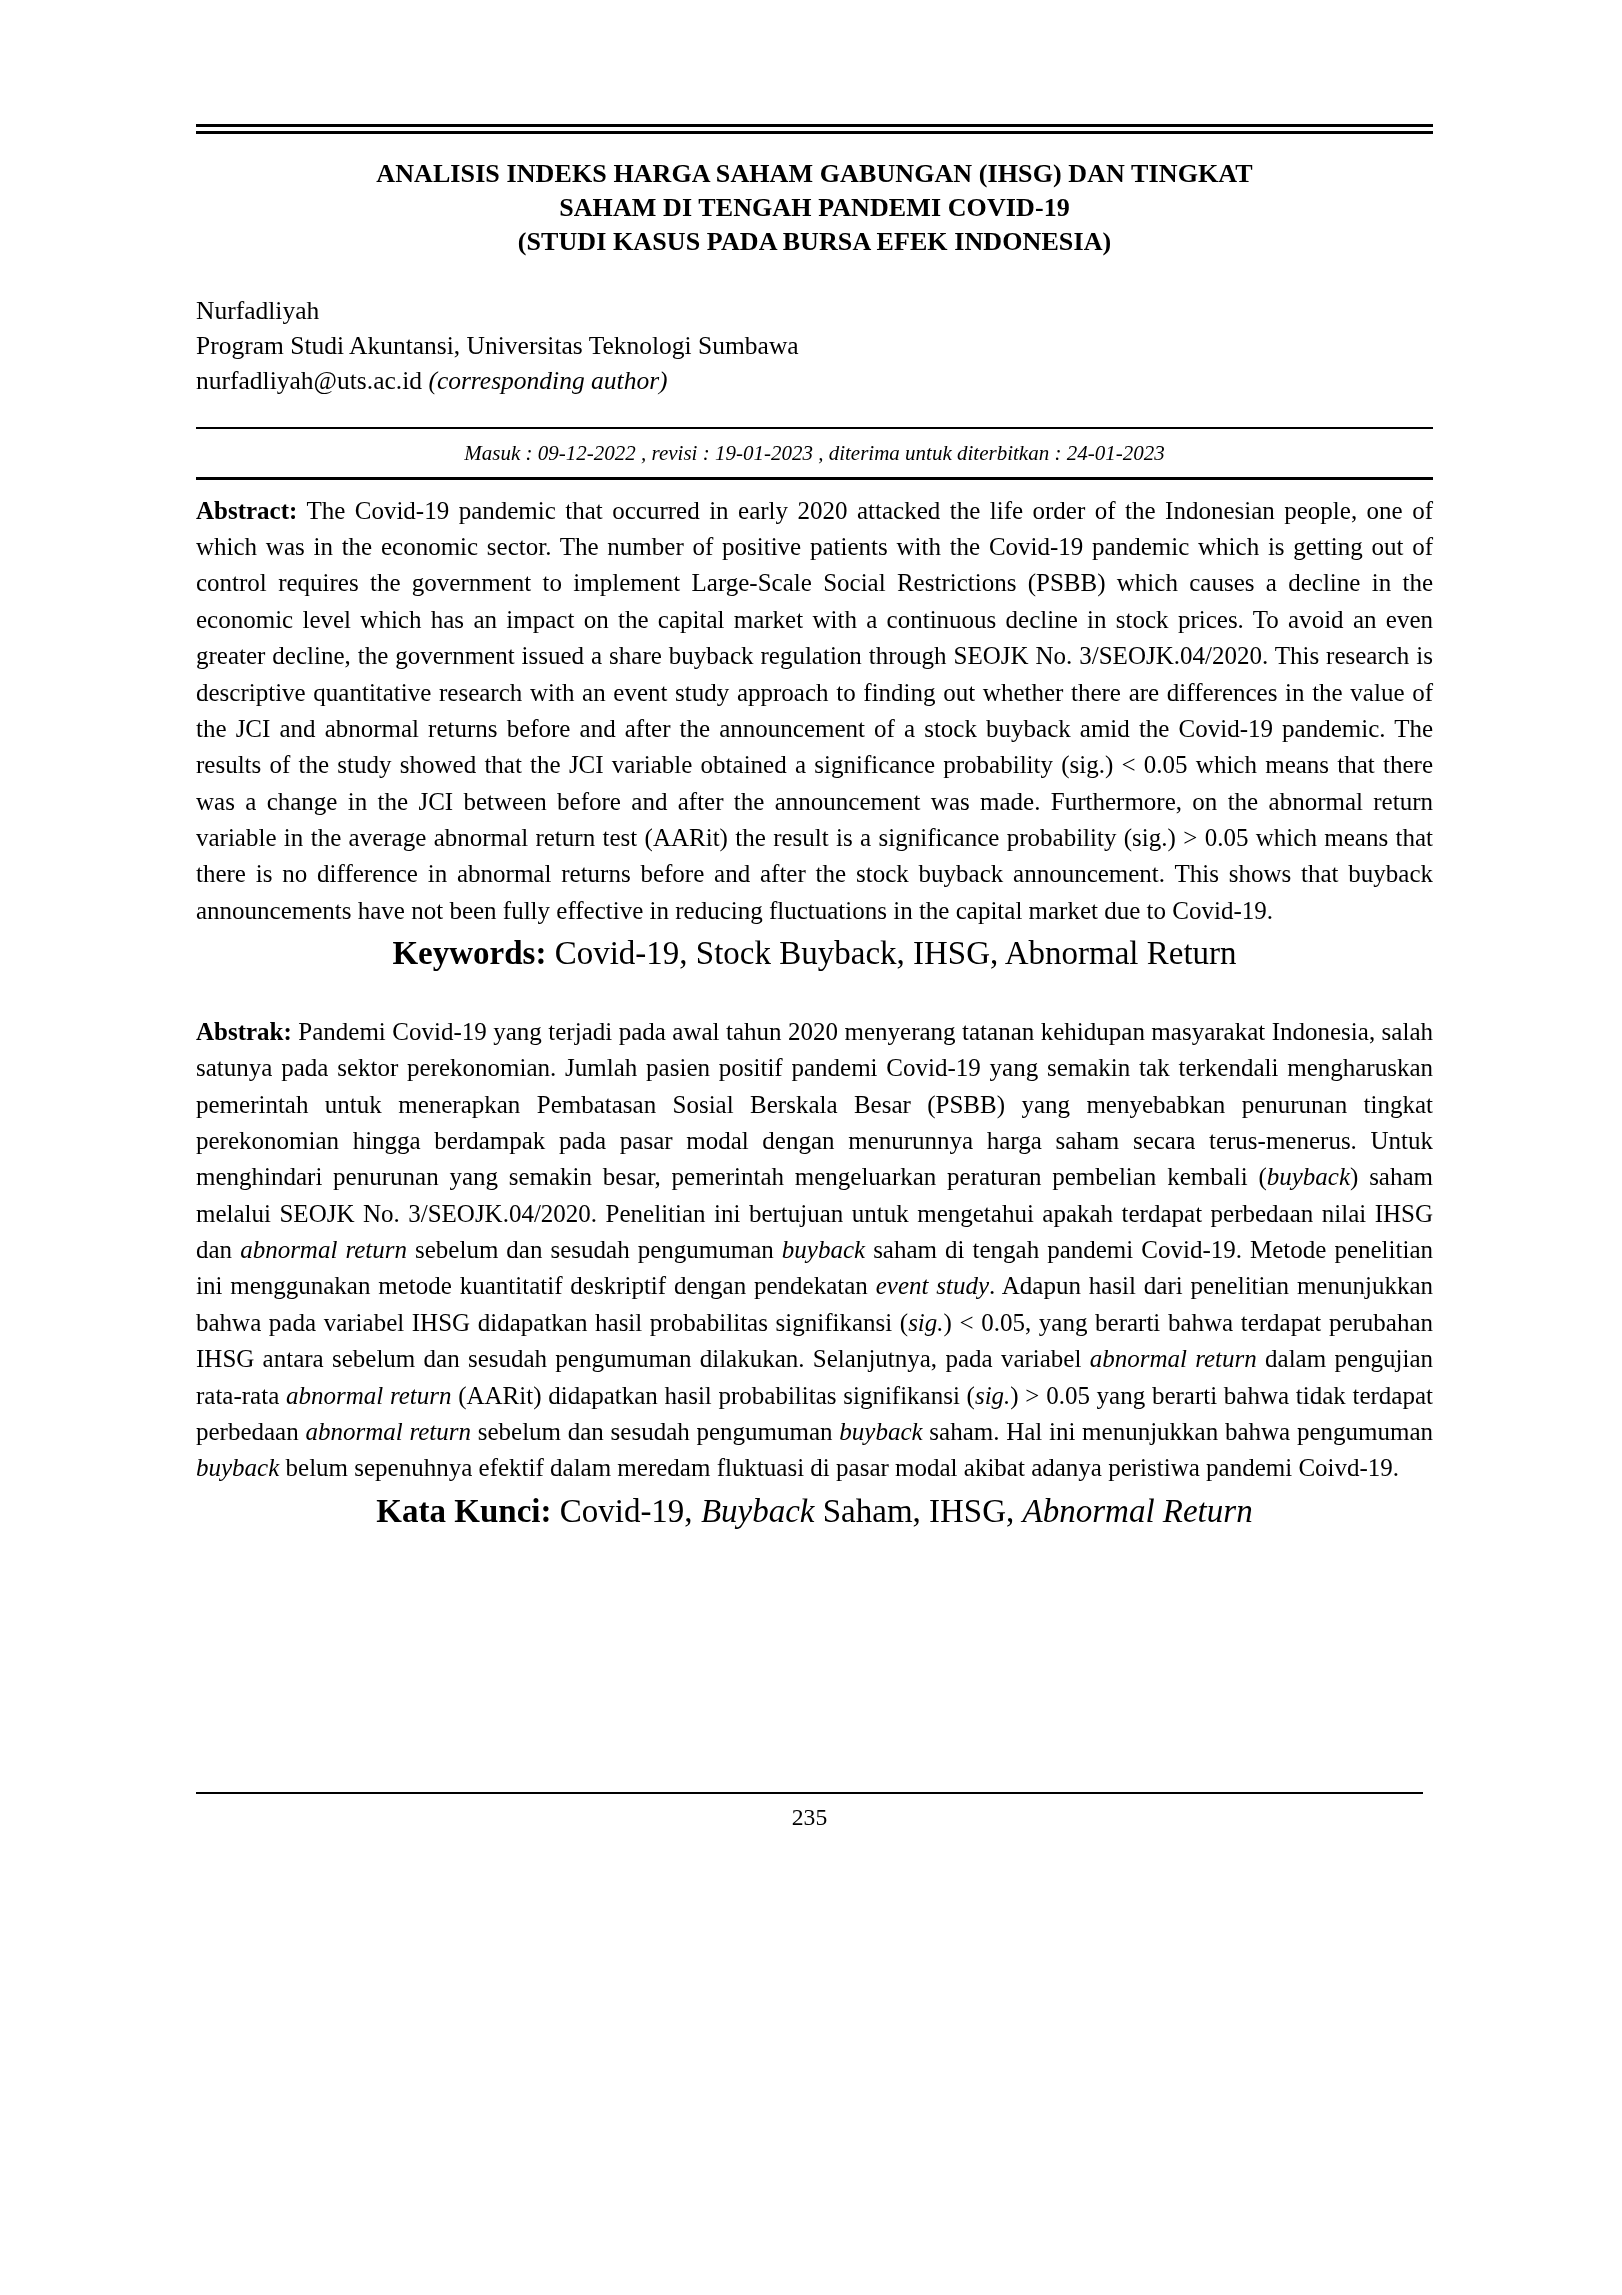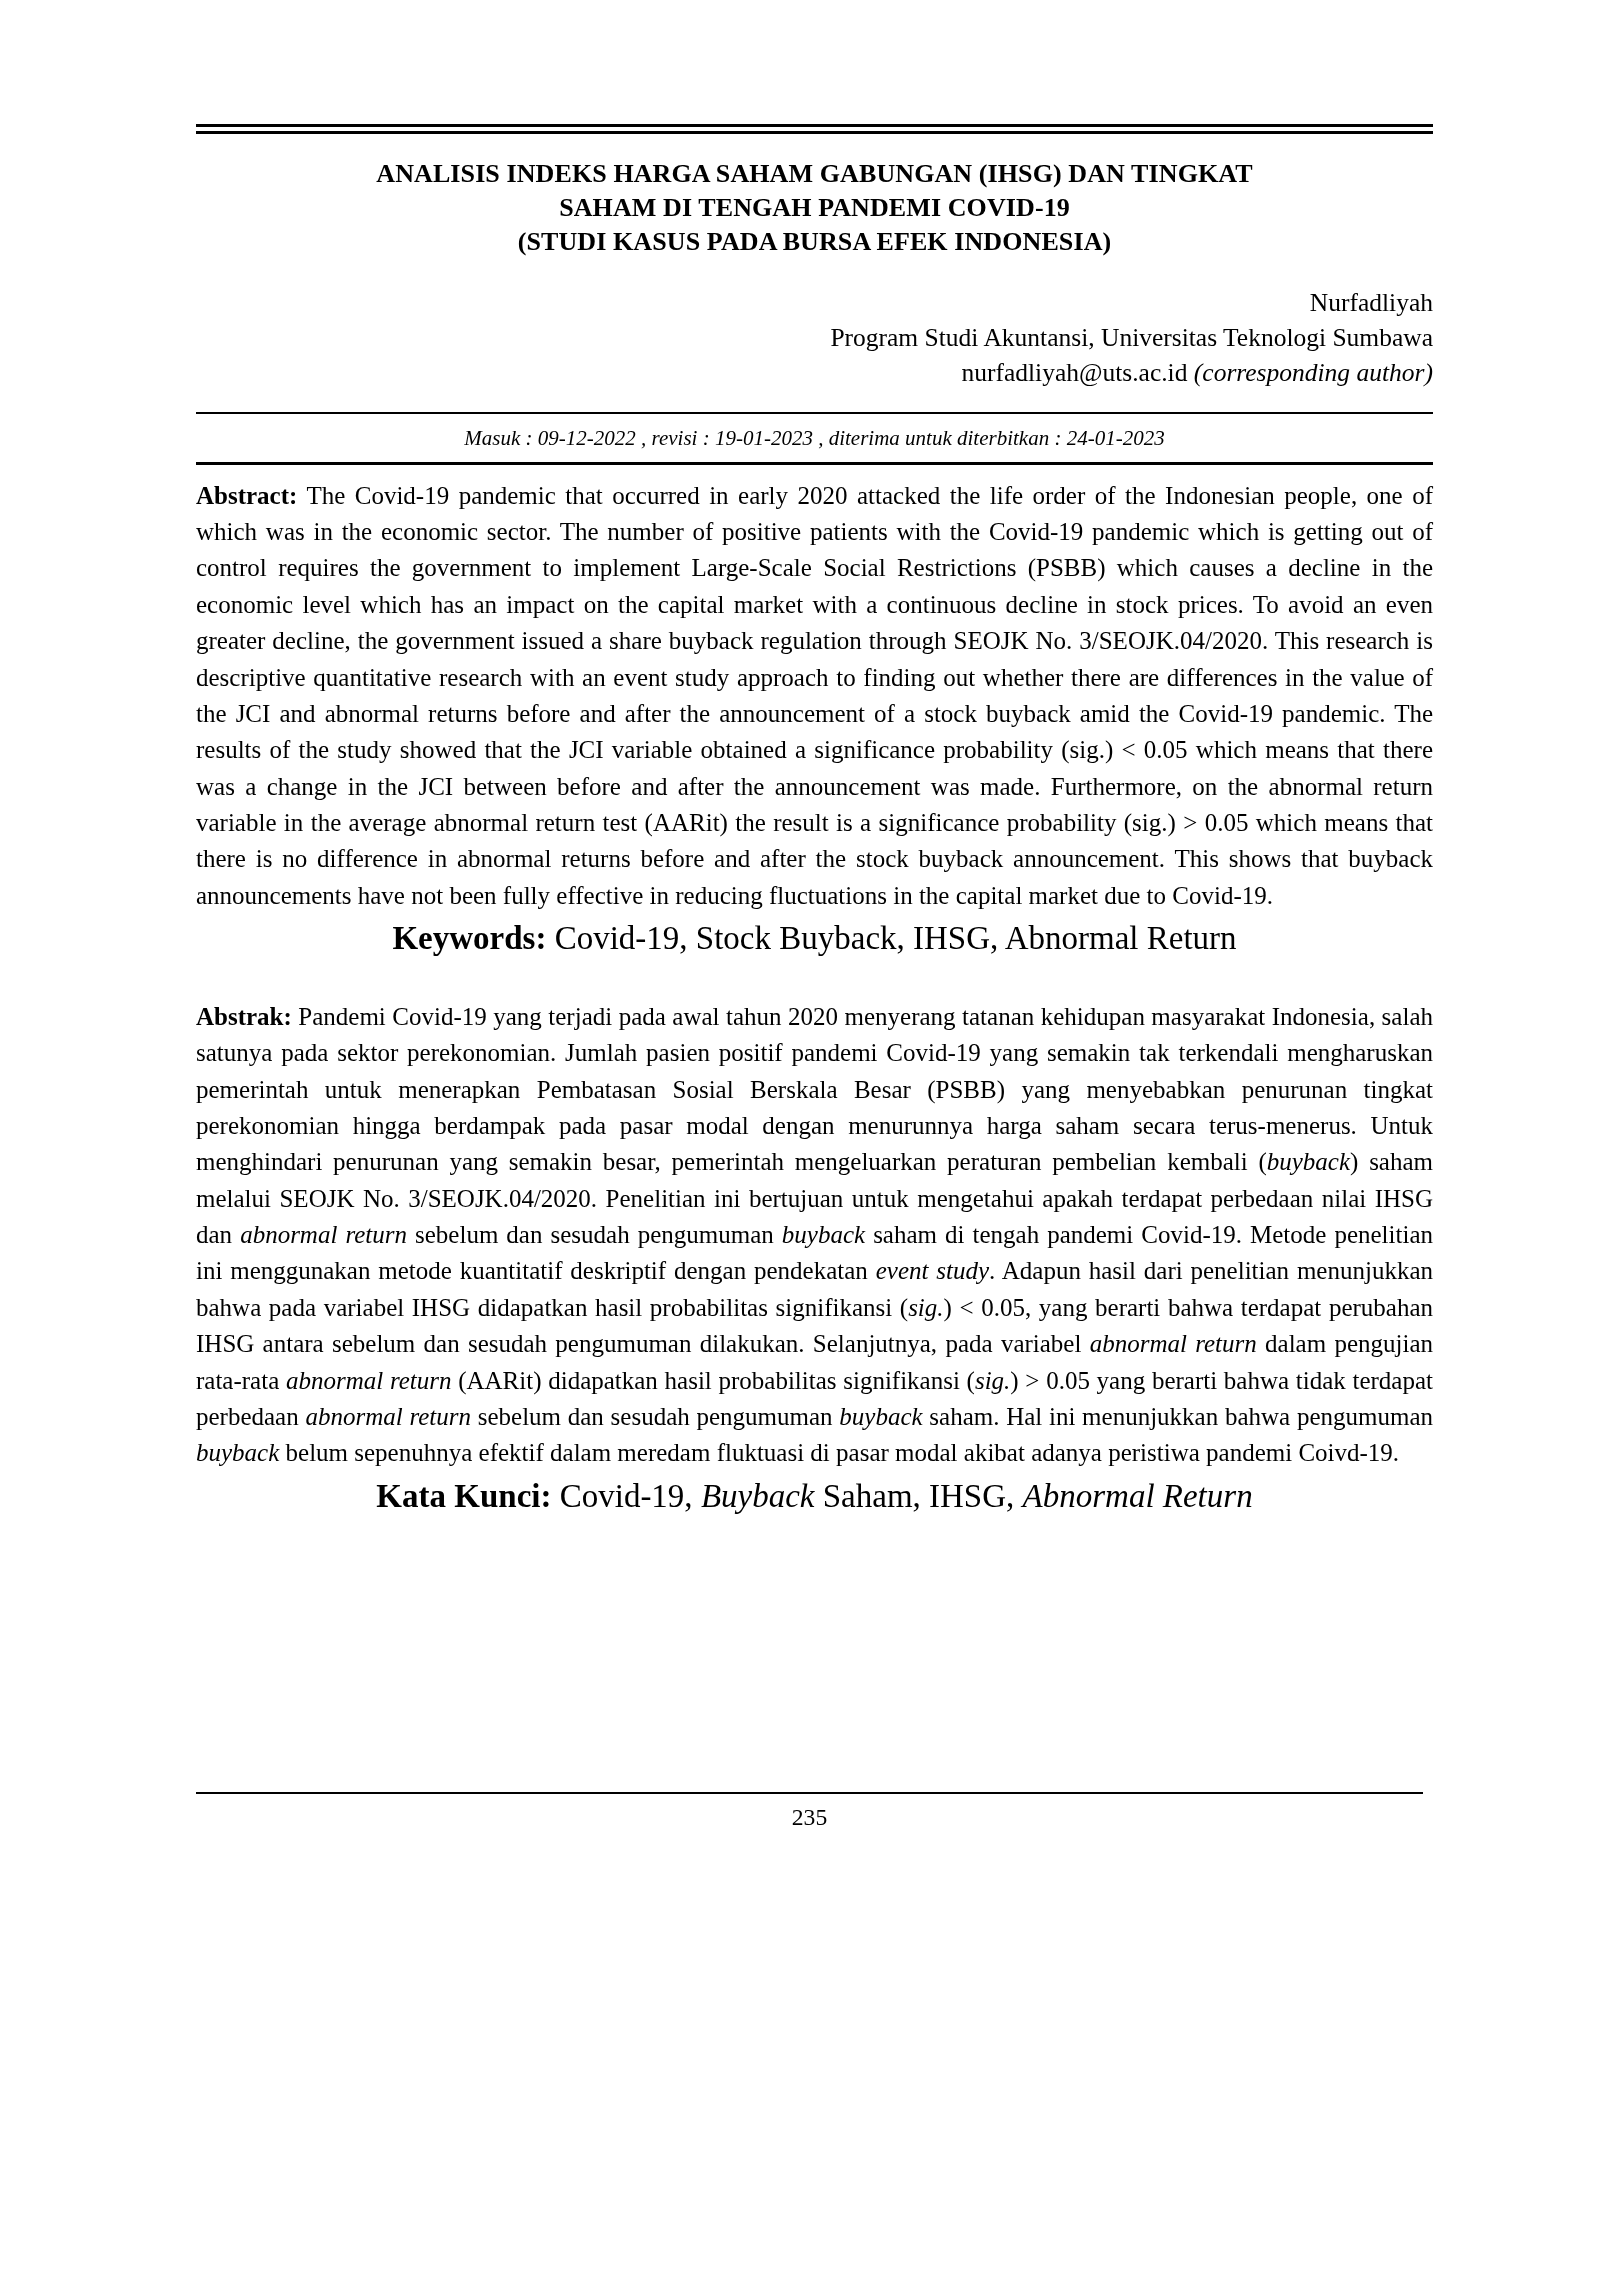--- a/index.html
+++ b/index.html
@@ -34,36 +34,36 @@
     text-align: center;
     font-weight: bold;
     font-size: 26px;
     line-height: 1.30;
     letter-spacing: 0.1px;
     margin: 0 26px 0 26px;
   }
   .title .ital { font-style: italic; }
 
   .authors {
-    text-align: right;
+    text-align: left;
     font-size: 25.5px;
     line-height: 1.38;
-    margin-top: 26px;
+    margin-top: 34px;
   }
   .authors .line { display: block; }
   .authors .ital { font-style: italic; }
 
   .received {
     text-align: center;
     font-style: italic;
     font-size: 21px;
     padding: 11.8px 0 10.5px 0;
     border-top: 2px solid #000;
     border-bottom: 3.3px solid #000;
-    margin-top: 22px;
+    margin-top: 29px;
   }
 
   
   .abs {
     text-align: justify;
     font-size: 25px;
     line-height: 1.455;
     margin-top: 13px;
     hyphens: none;
   }

